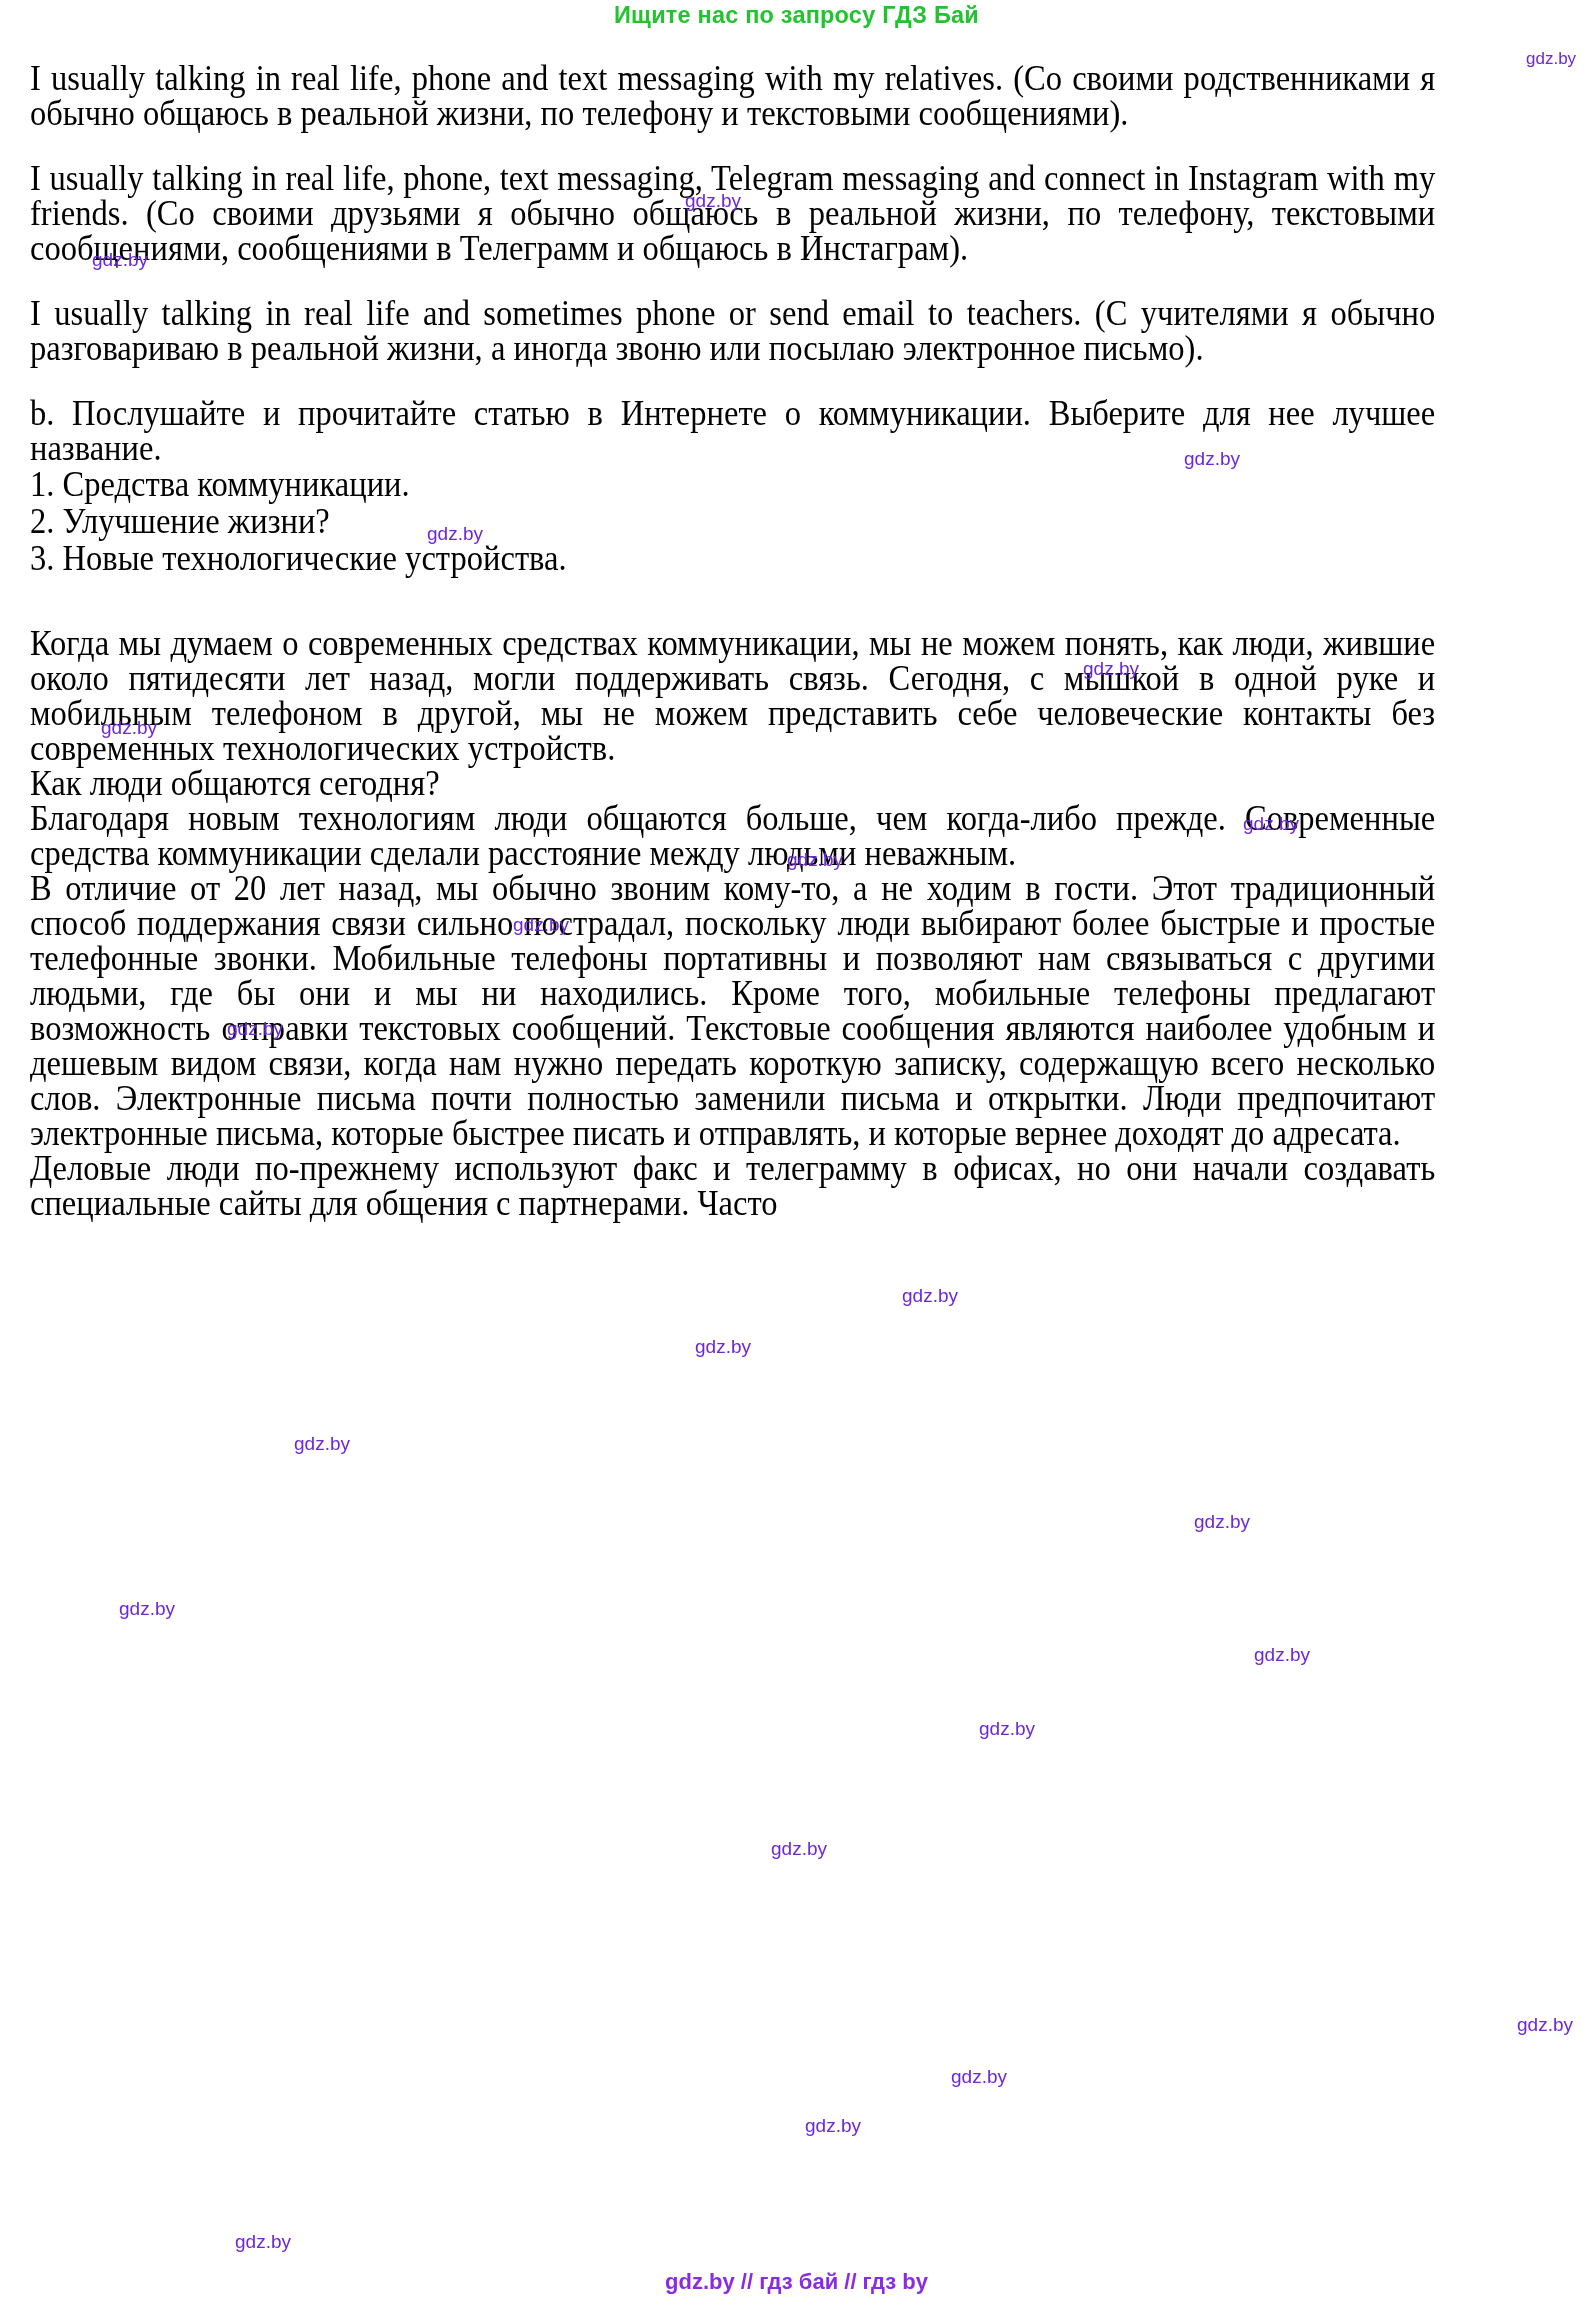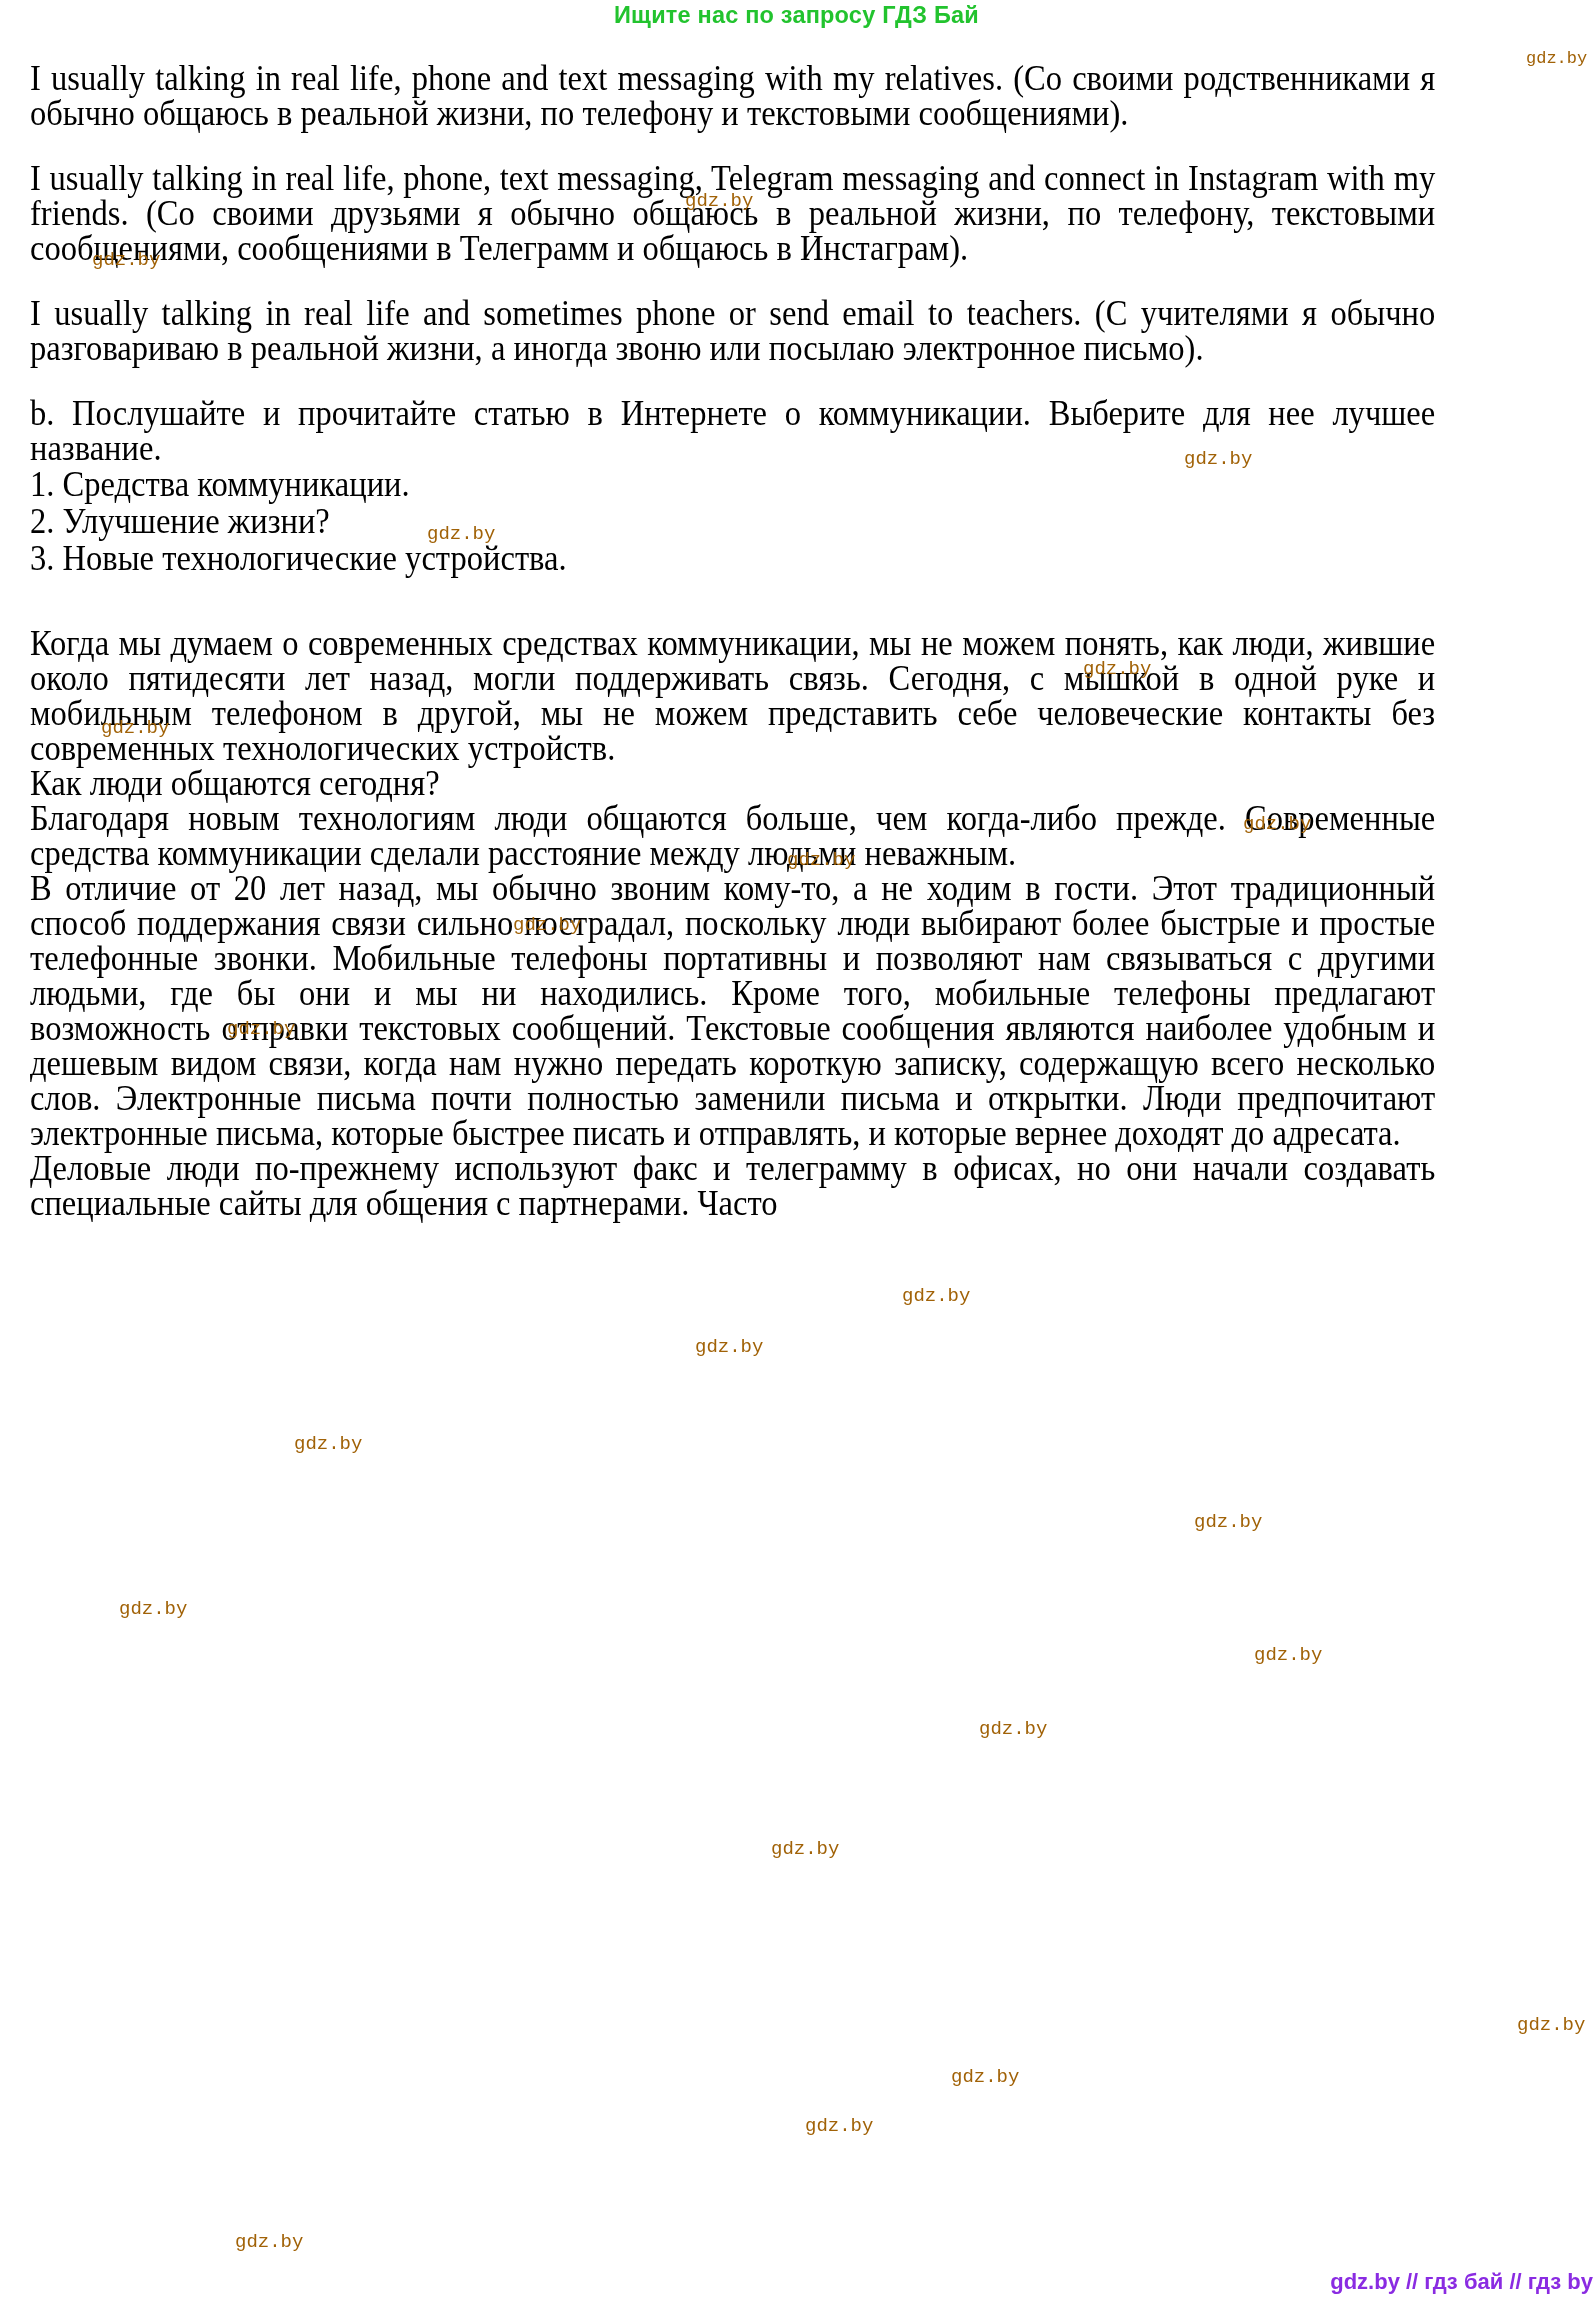--- a/index.html
+++ b/index.html
@@ -68,34 +68,34 @@
     line-height: 1.06;
     color: #000;
     text-align: left;
     transform: scaleX(0.93);
     transform-origin: left top;
   }
 
   
   .wm {
     position: absolute;
-    font-family: Liberation Mono, monospace;
+    font-family: Liberation Sans, sans-serif;
     font-size: 17px;
-    color: #a16207;
+    color: #6d28d9;
     white-space: nowrap;
     pointer-events: none;
   }
 
   
   .footer {
     position: absolute;
     left: 0;
     bottom: 12.5px;
     width: 1593px;
-    text-align: right;
+    text-align: center;
     font-family: "Liberation Sans", "DejaVu Sans", sans-serif;
     font-weight: bold;
     font-size: 22px;
     color: #8a2be2;
     white-space: nowrap;
   }
 </style>
 </head>
 <body>
 

